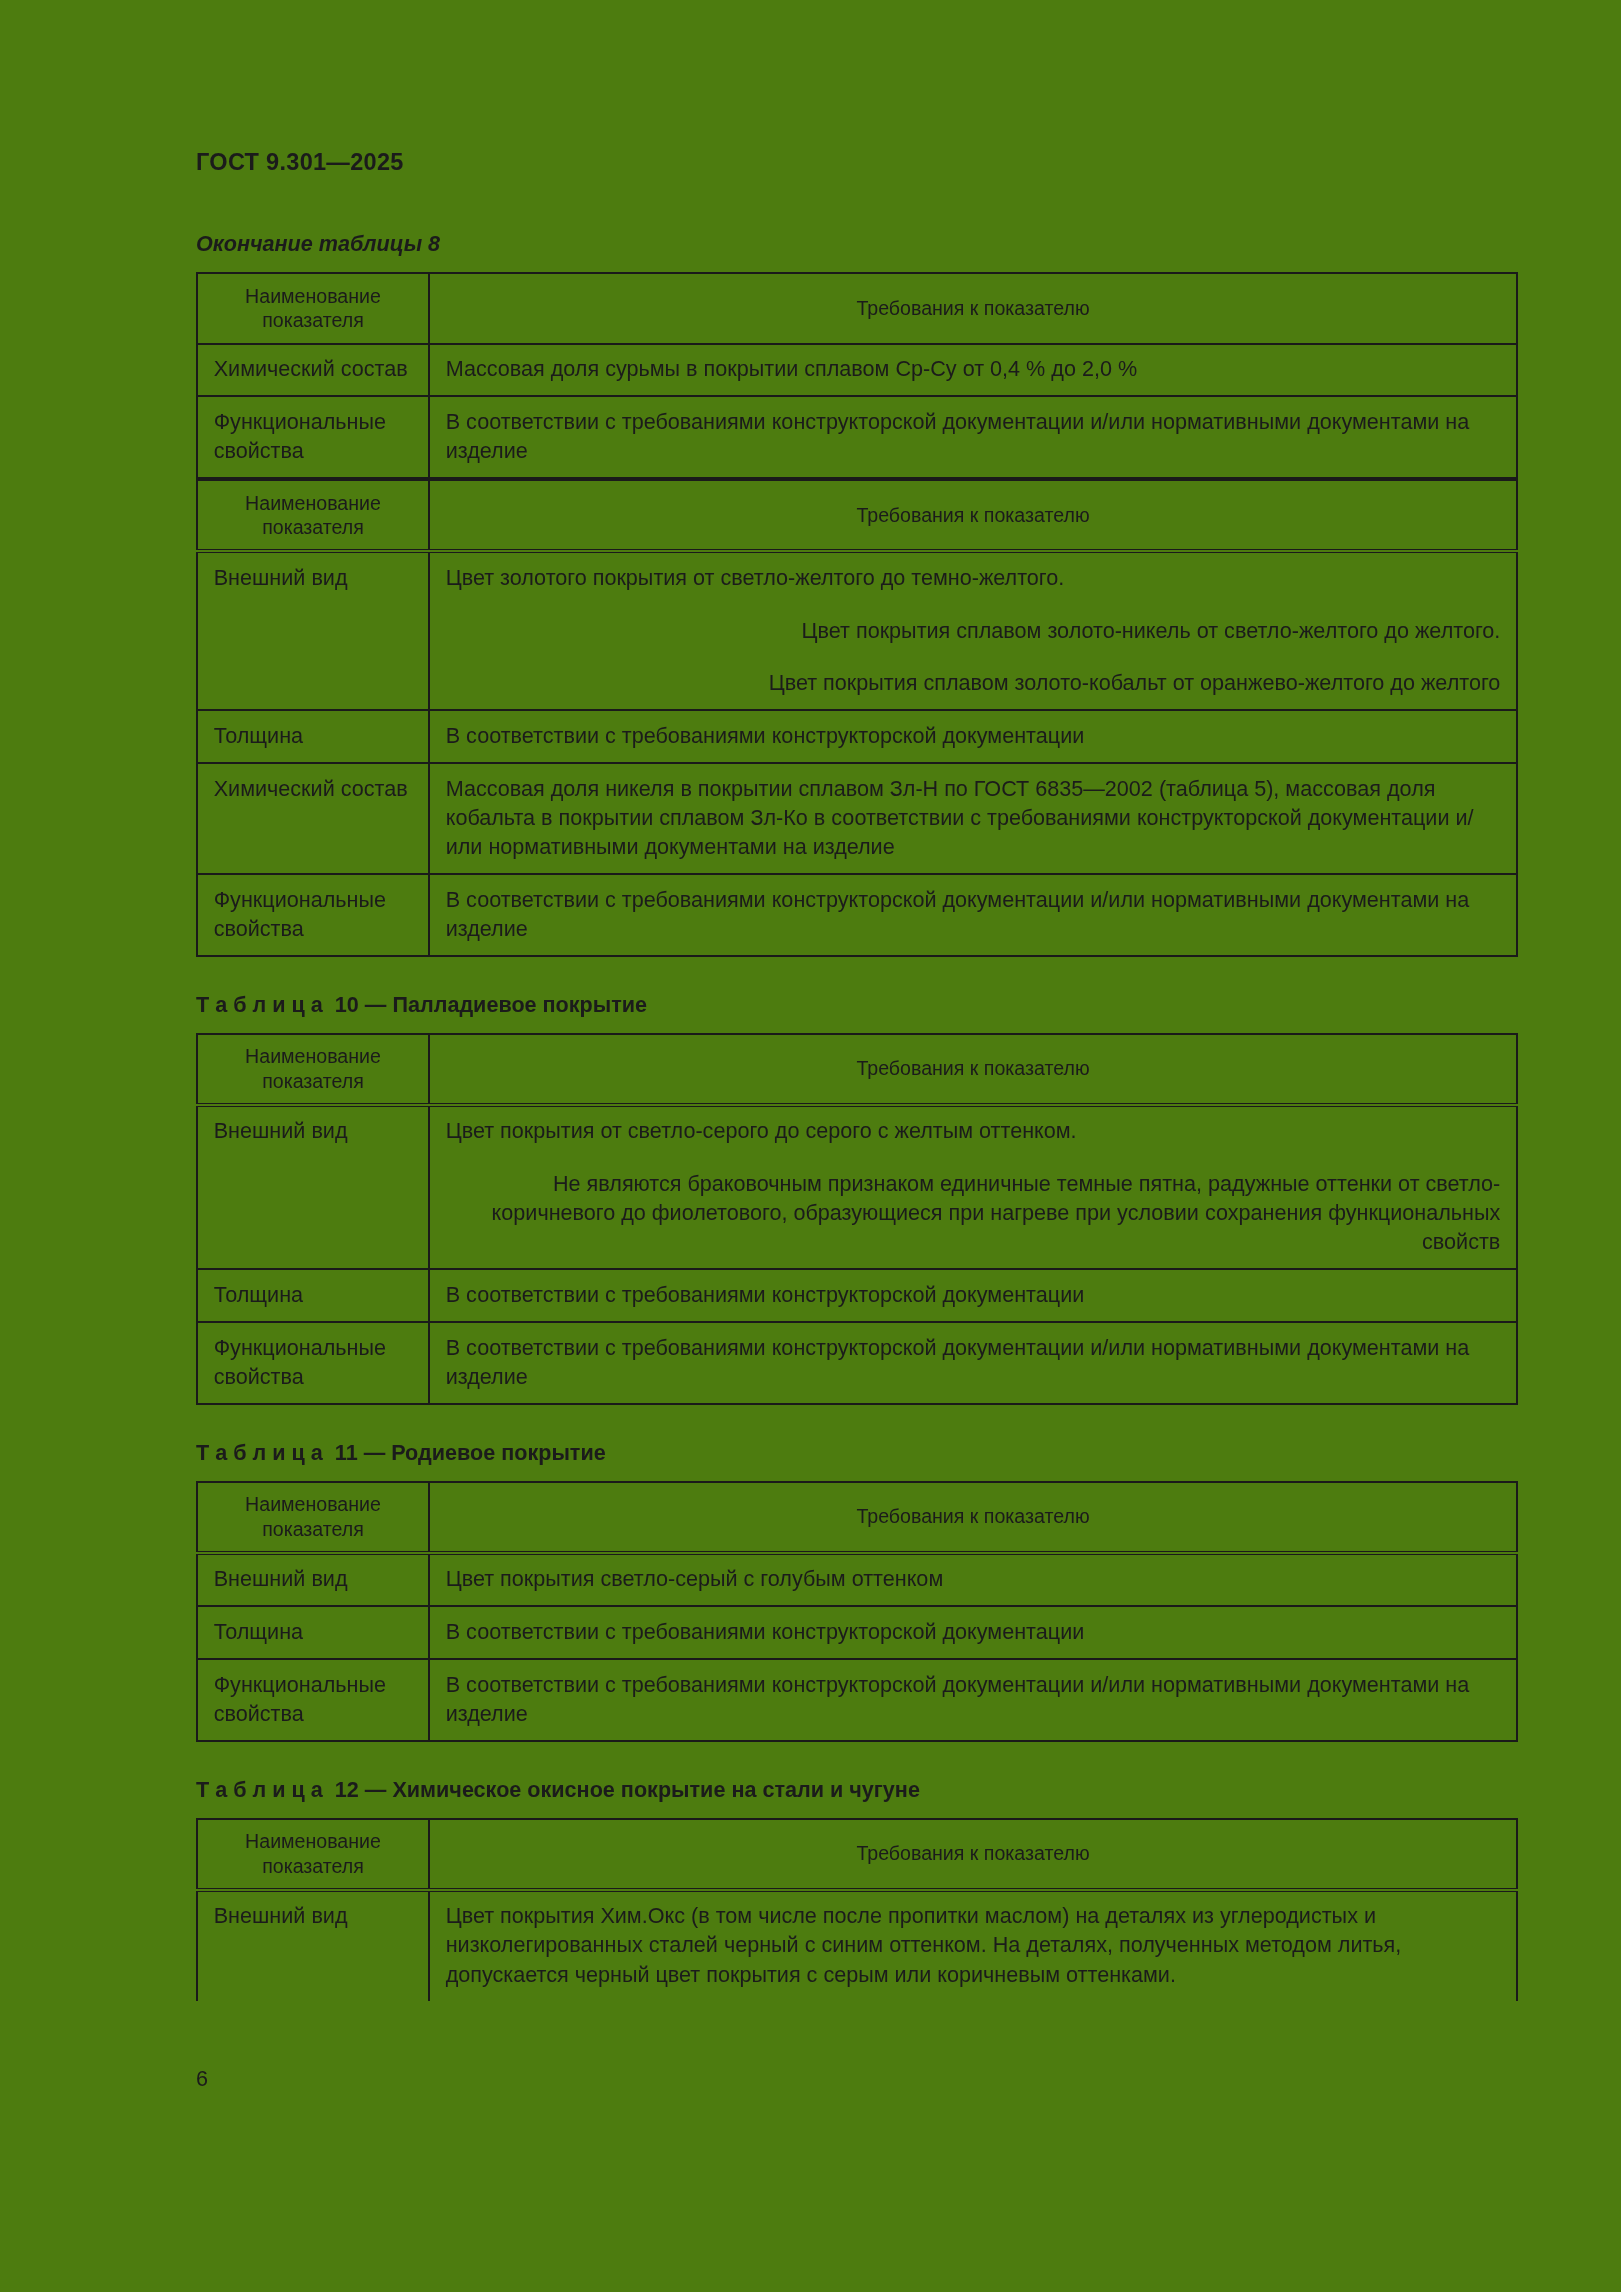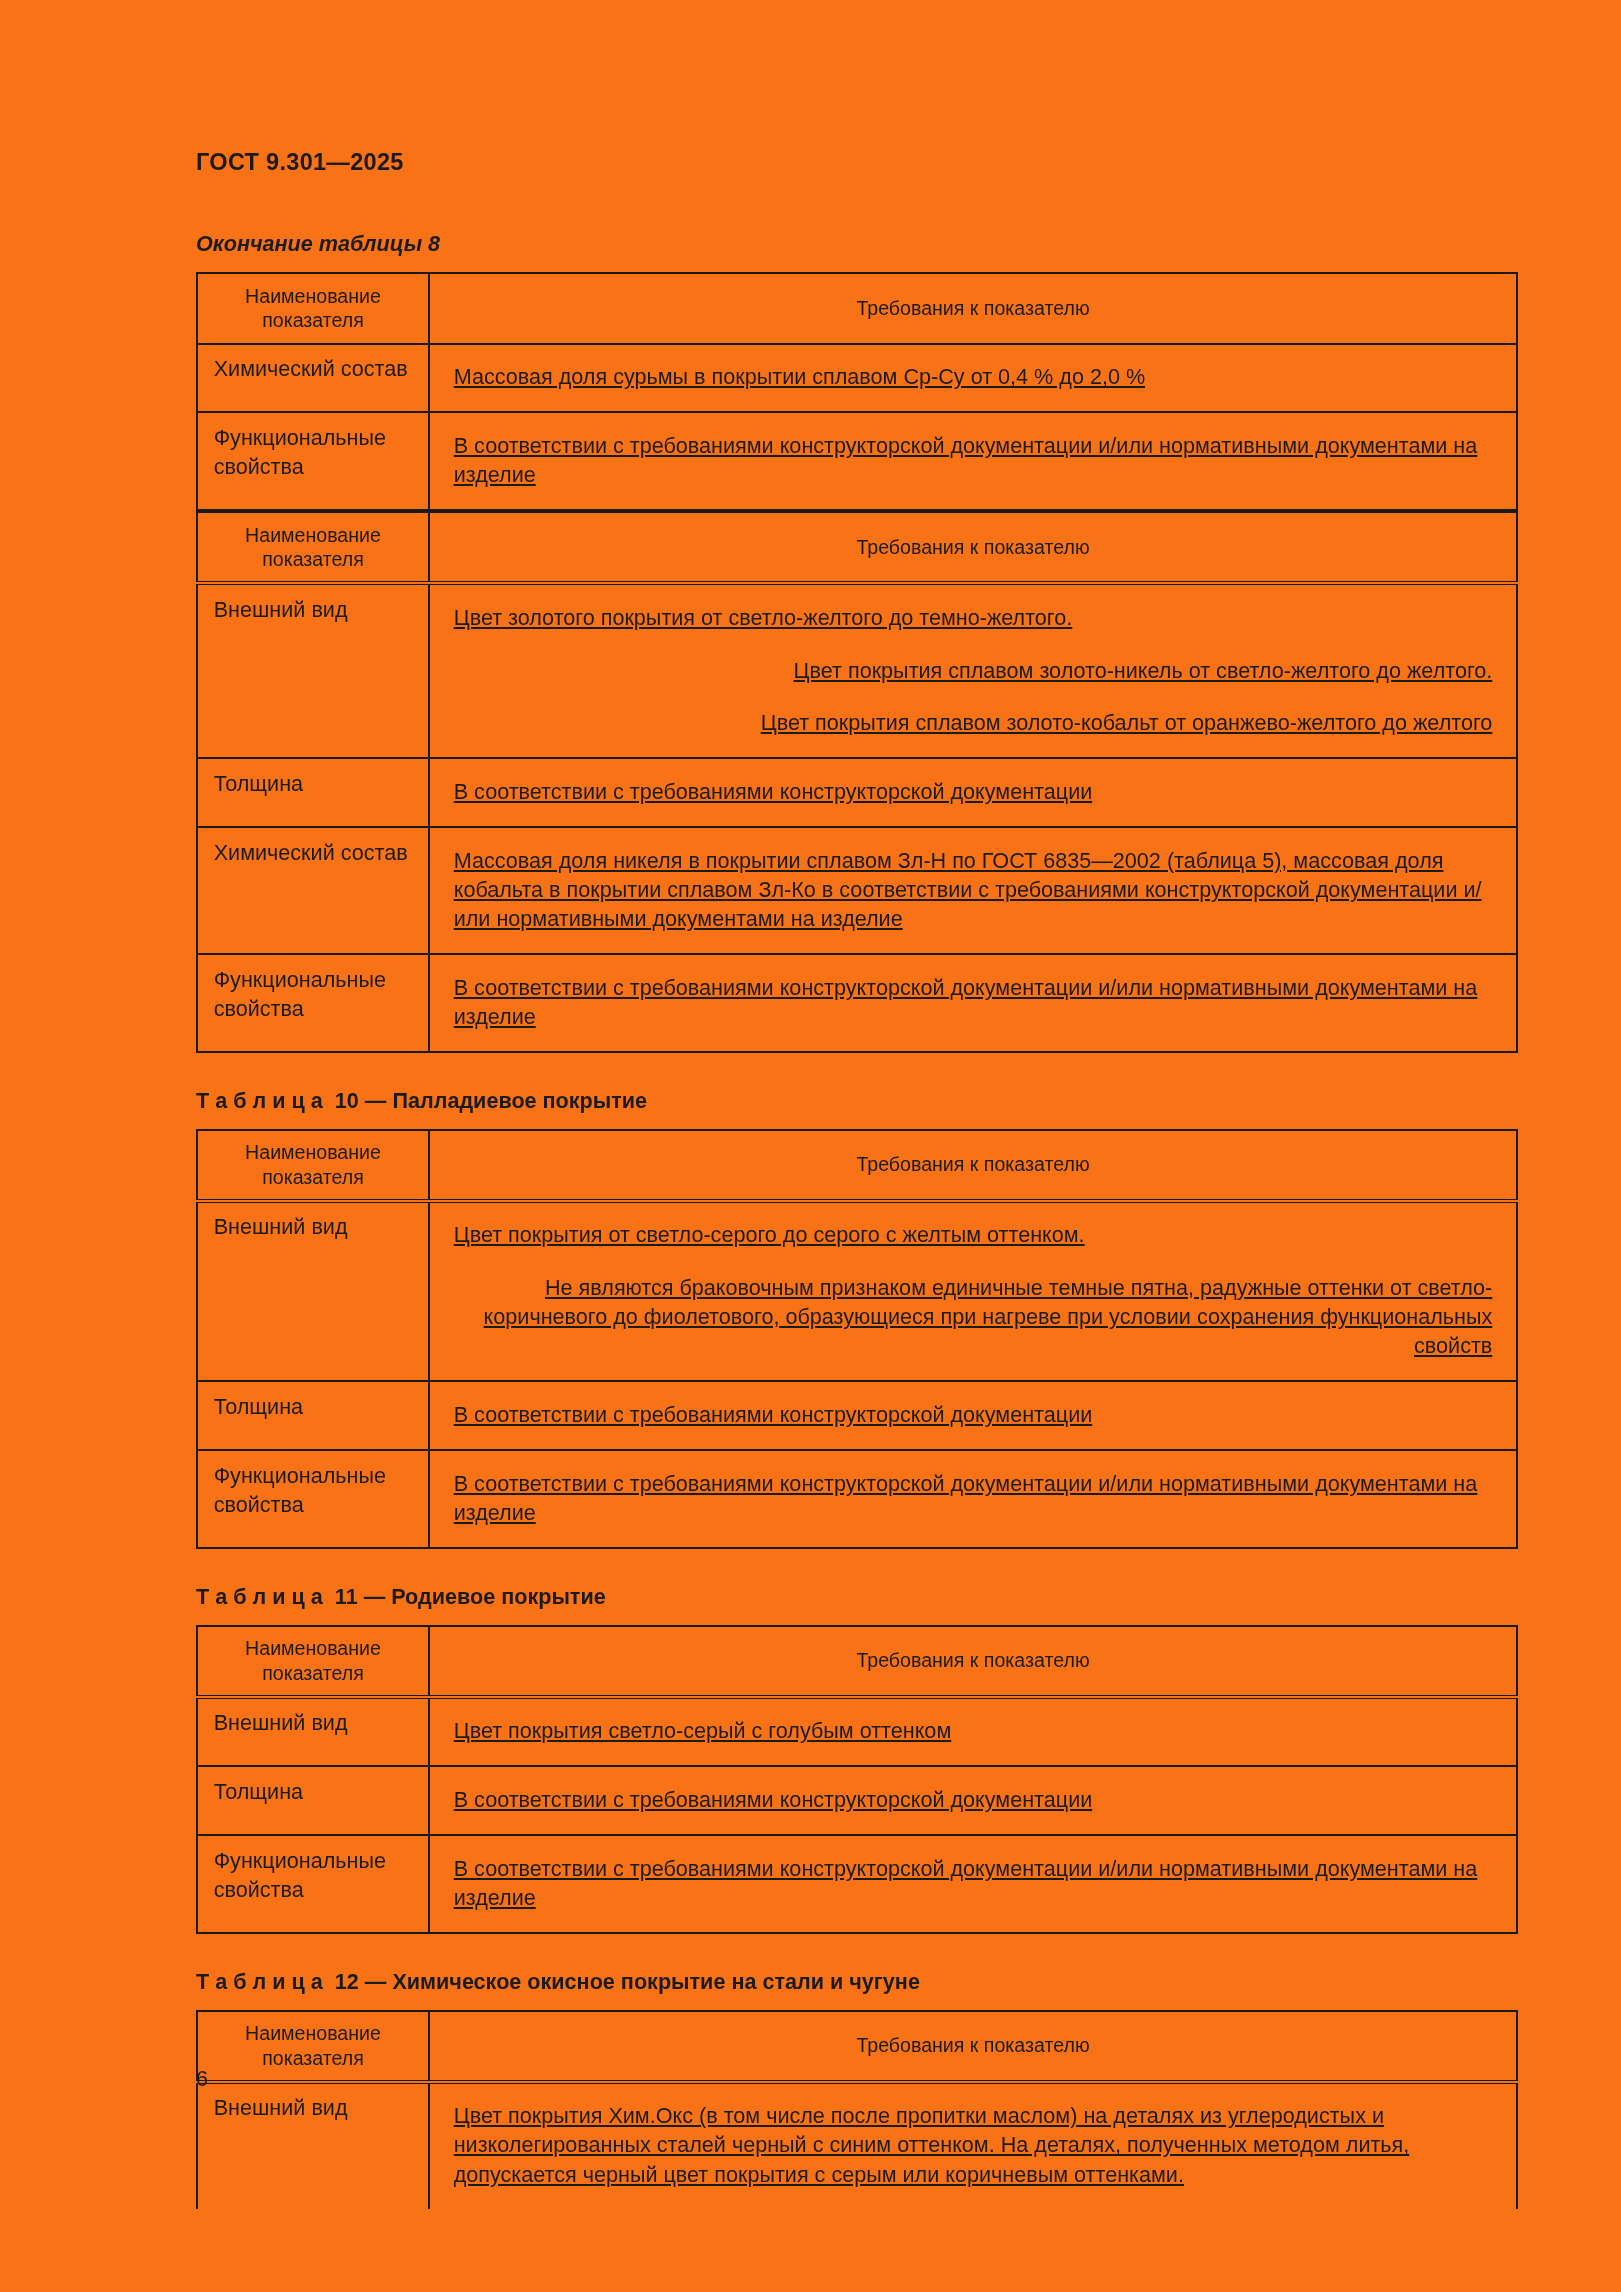--- a/index.html
+++ b/index.html
@@ -6,21 +6,21 @@
   html, body { background: #e8e8e8; }
   body {
     font-family: "Liberation Sans", sans-serif;
     color: #1b1b1b;
   }
   .page {
     position: relative;
     width: 1621px;
     height: 2293px;
     margin: 0 auto;
-    background: #f97316;
+    background: #4d7c0f;
     padding: 149px 103px 0 196px;
   }
   .doc-header {
     font-size: 23.5px;
     font-weight: bold;
     letter-spacing: 0.3px;
     margin-bottom: 55px;
   }
   .caption {
     font-size: 21.6px;
@@ -53,21 +53,21 @@
   table.gost-table.dbl thead th {
     border-bottom: 4.9px double #1a1a1a;
   }
   table.gost-table td {
     font-size: 21.6px;
     line-height: 1.35;
     vertical-align: top;
     padding: 9.8px 15.7px 11.8px 15.7px;
   }
   td.name-cell { padding-left: 13.7px; padding-right: 9.8px; border-radius: 16px; }
-  td.req-cell p { margin: 8px; text-decoration: underline; }
+  td.req-cell p { margin: 0; }
   td.req-cell p + p { margin-top: 23.5px; text-align: right; }
   table.open-bottom,
   table.open-bottom tbody tr:last-child td {
     border-bottom: none;
   }
   .page-number {
     position: absolute;
     left: 196px;
     top: 2066px;
     font-size: 21.6px;

